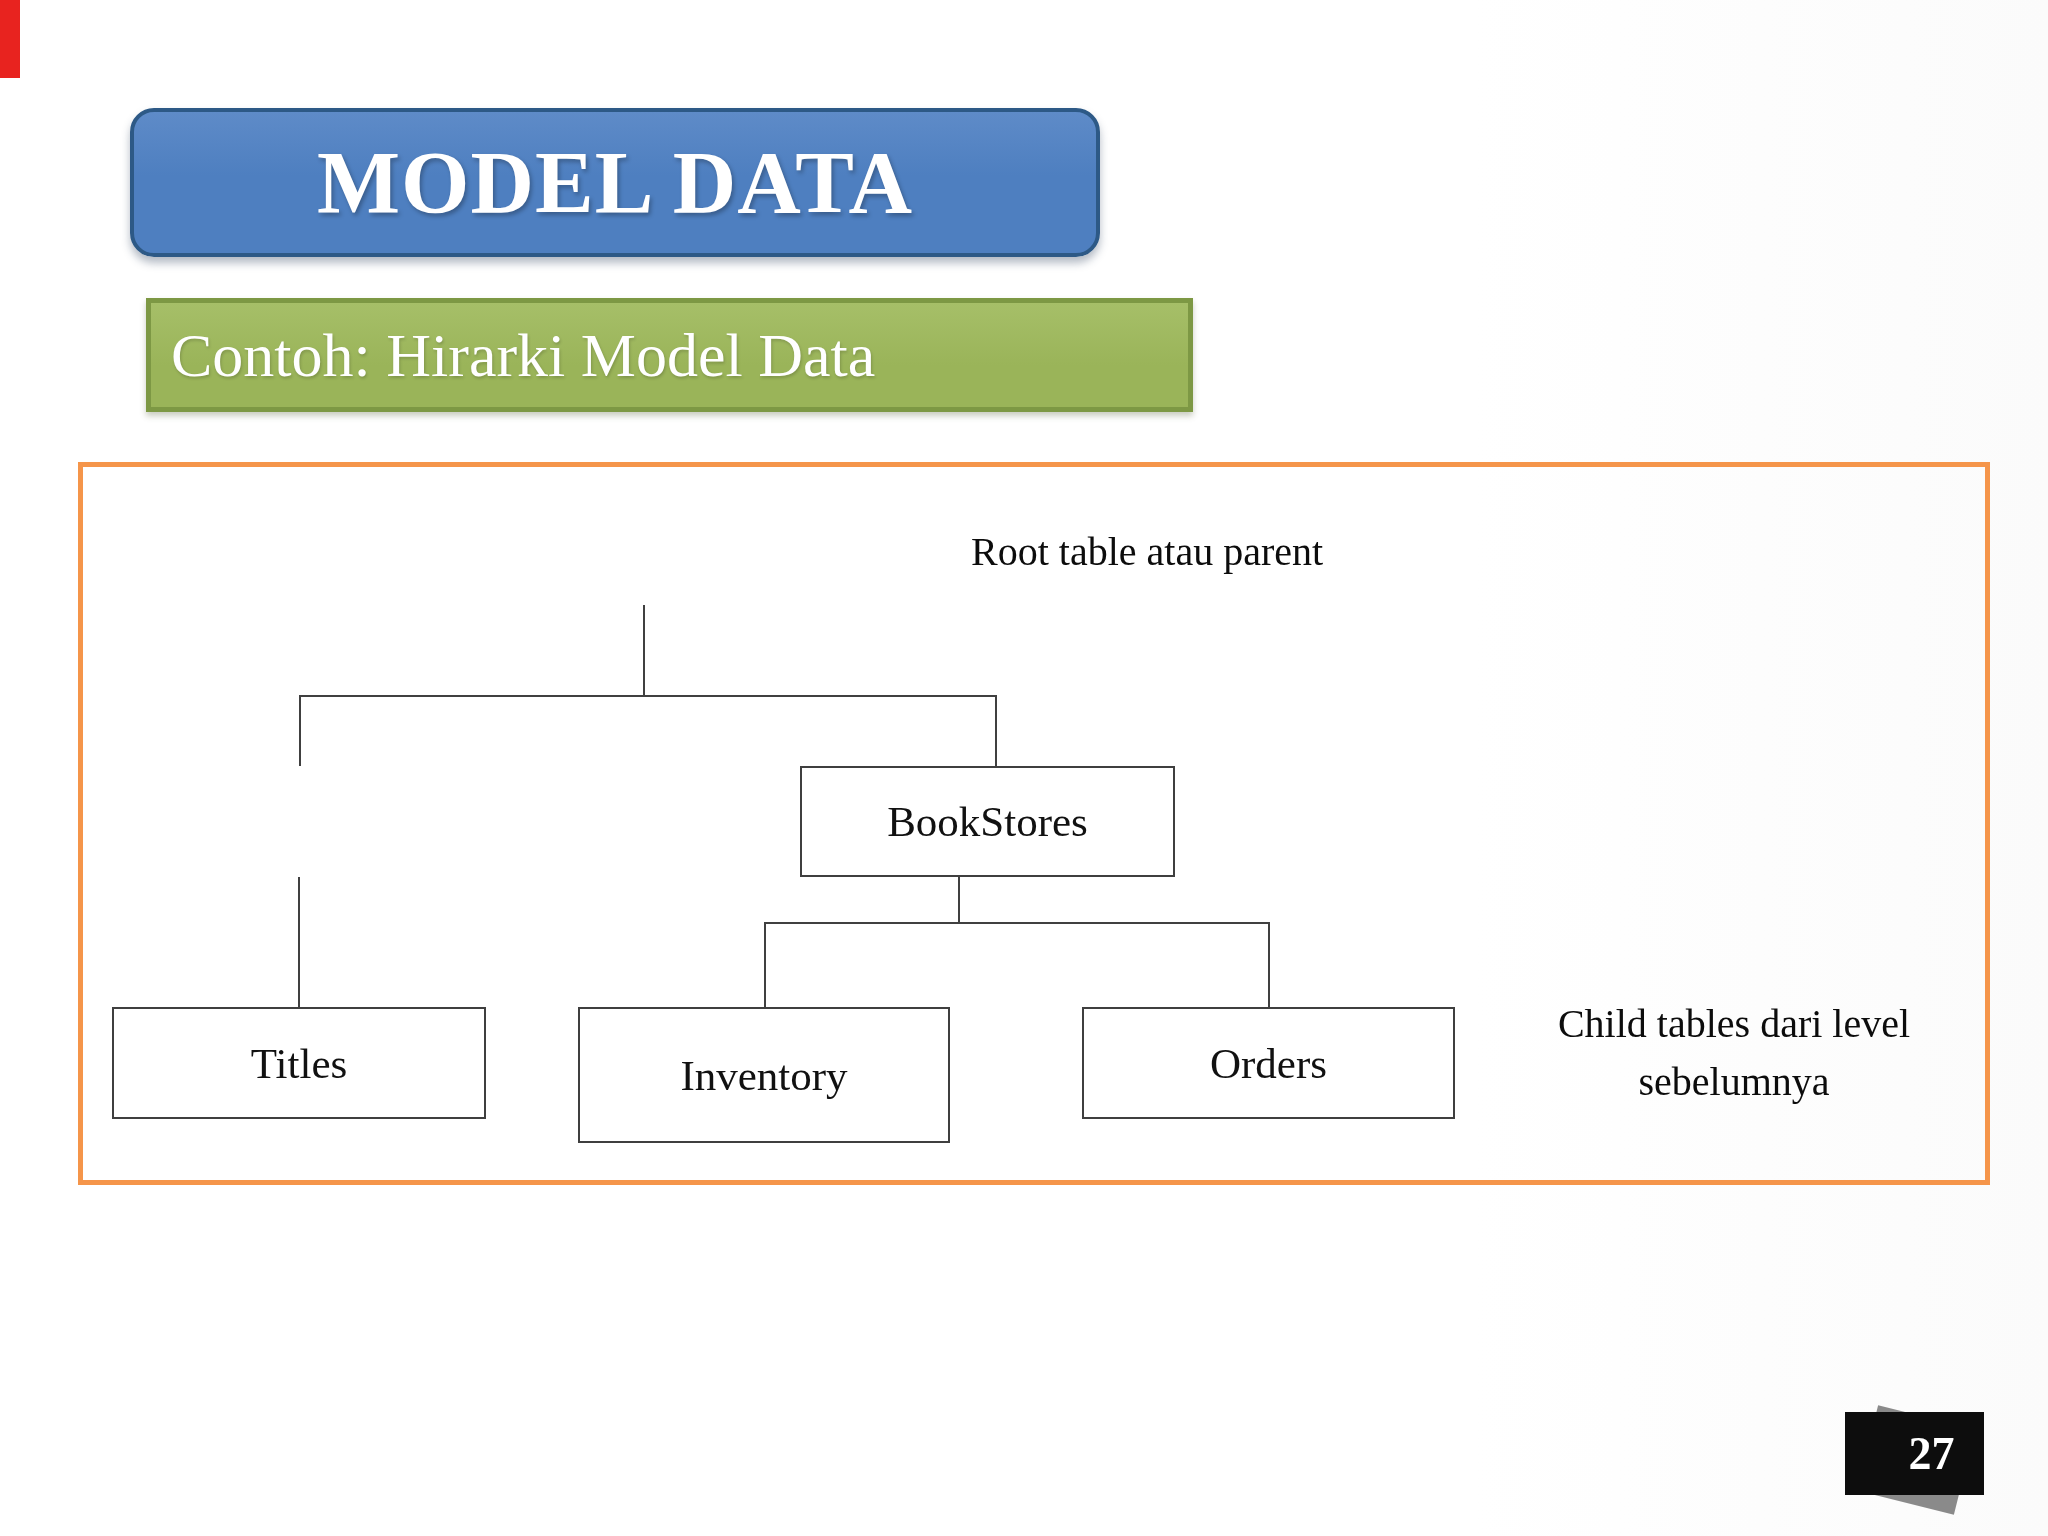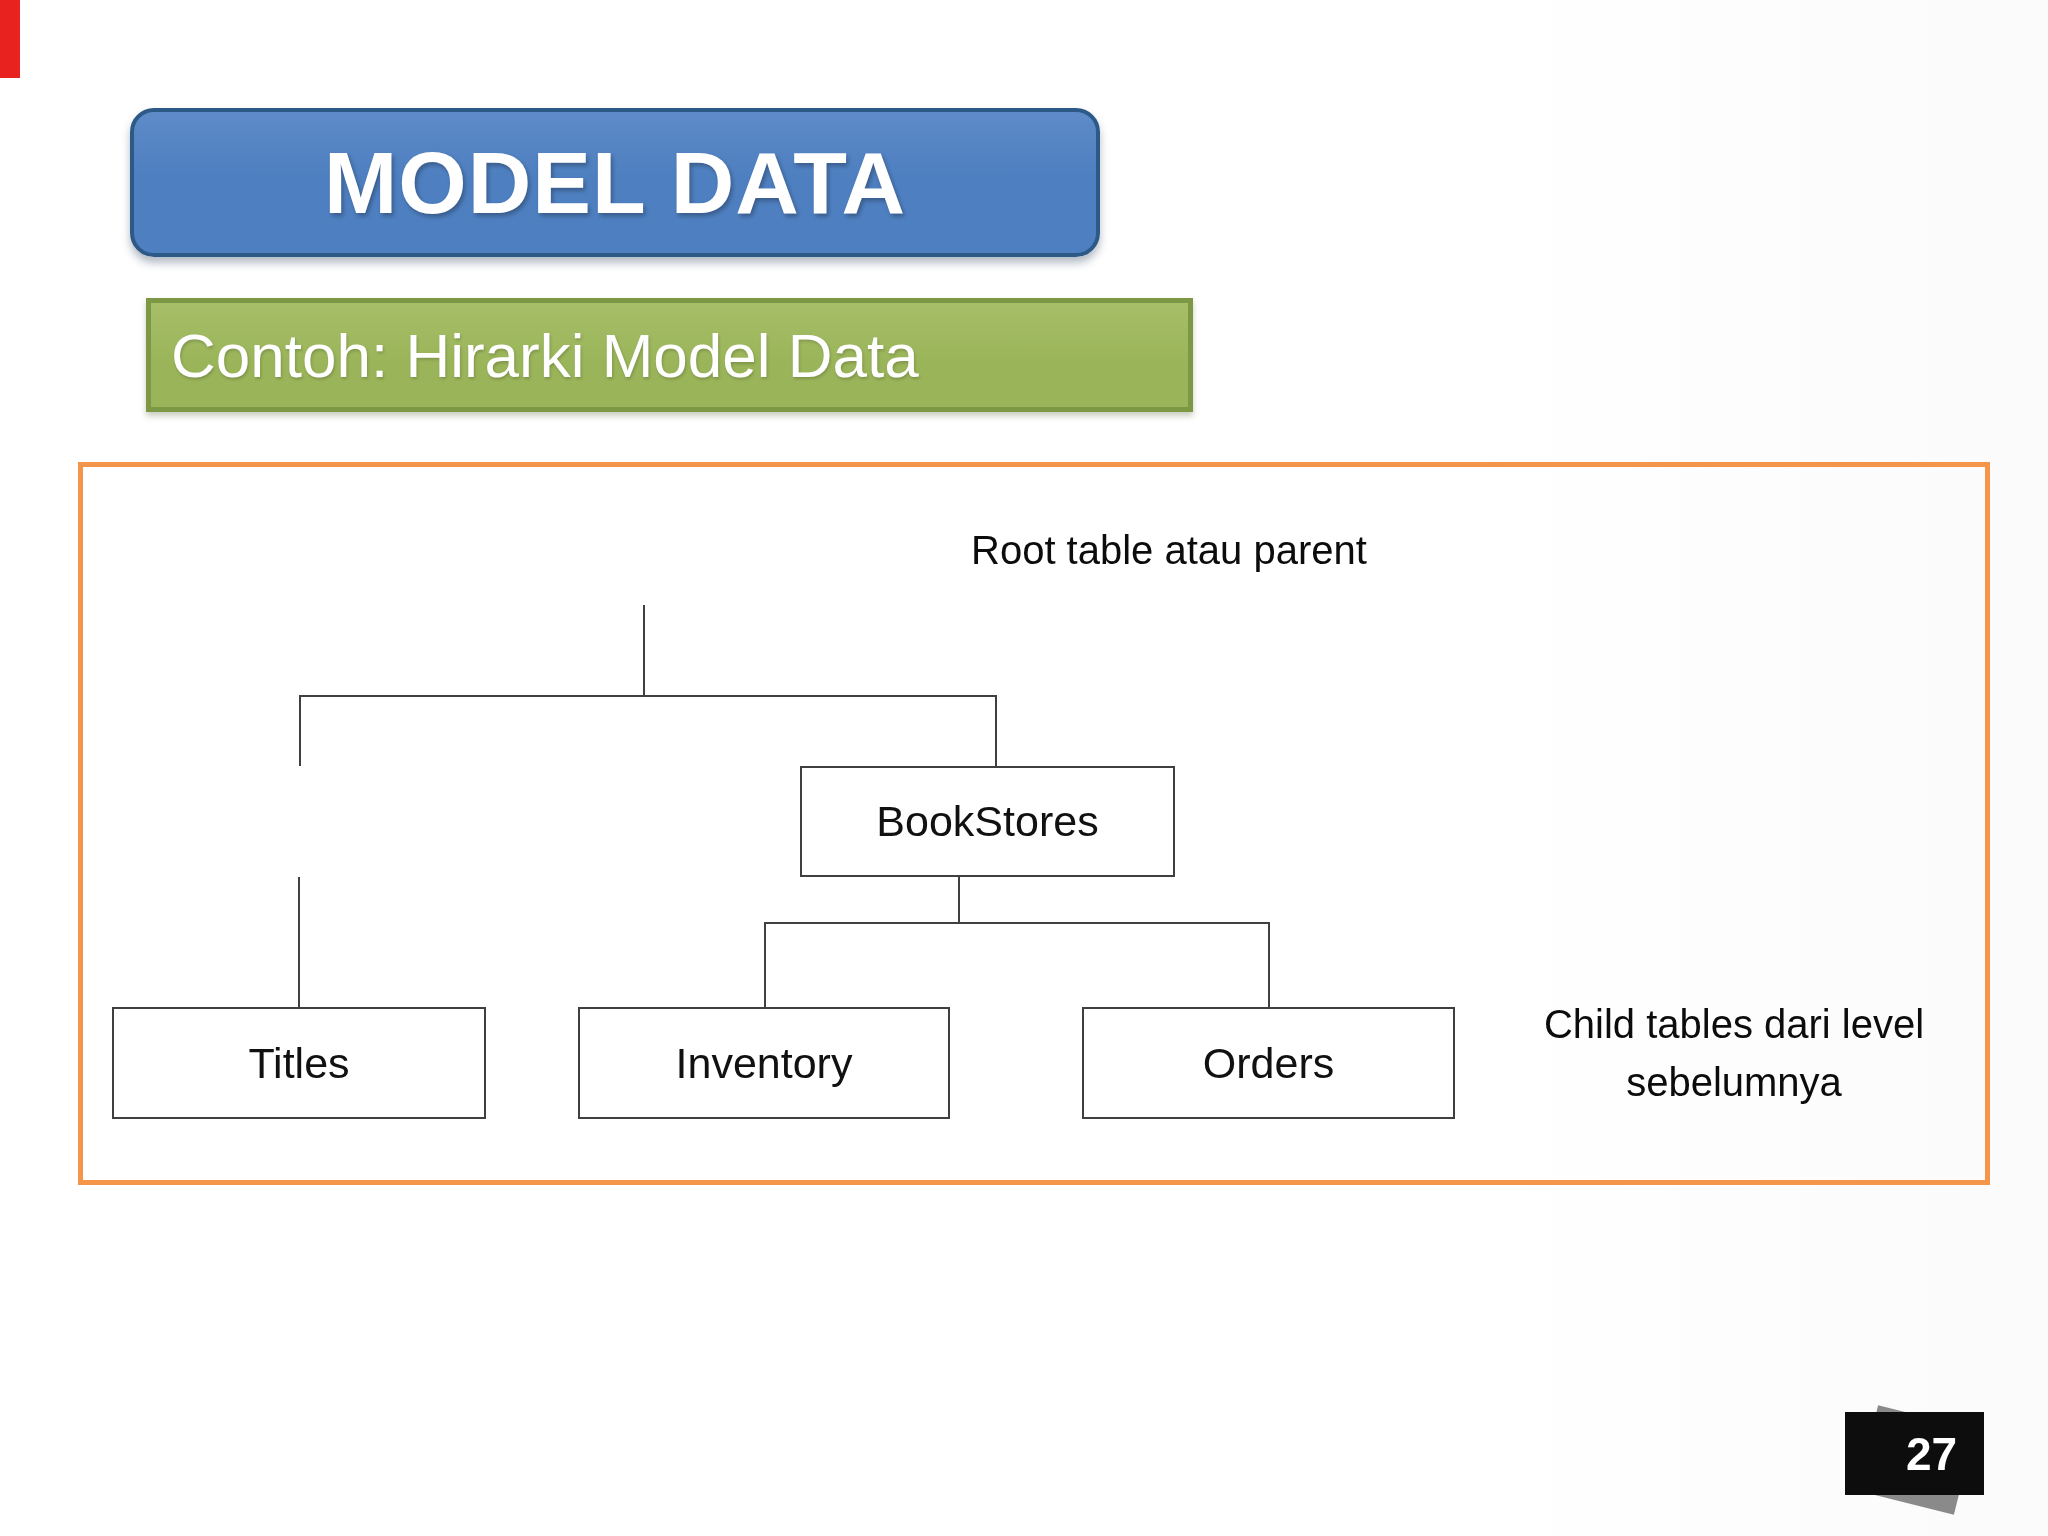--- a/index.html
+++ b/index.html
@@ -5,21 +5,21 @@
   :root{
     --title_fill:#4e7fc0; --title_fill_light:#5e8bc8; --title_border:#2d5986;
     --subtitle_fill:#9ab459; --subtitle_fill_light:#a6bf68; --subtitle_border:#7d9844;
     --frame_border:#f5954a; --connector:#404040; --node_border:#3f3f3f;
     --page_box:#0d0d0d; --page_shadow:#8a8a8a; --red_mark:#e8231f;
   }
   html,body{margin:0;padding:0;background:#ffffff;}
   .slide{
     position:relative; width:2048px; height:1536px; overflow:hidden;
     background:linear-gradient(90deg,#ffffff 0%,#ffffff 72%,#fbfbfb 100%);
-    font-family:Liberation Sans, sans-serif;
+    font-family:Liberation Serif, serif;
   }
   .red-mark{position:absolute;left:0;top:0;width:20px;height:78px;background:var(--red_mark);}
   .title-box{
     position:absolute;left:130px;top:108px;width:970px;height:149px;
     background:linear-gradient(180deg,var(--title_fill_light) 0%,var(--title_fill) 45%,var(--title_fill) 100%);
     border:4px solid var(--title_border);border-radius:24px;
     box-shadow:0 6px 9px rgba(40,60,90,.35);
     display:flex;align-items:center;justify-content:center;box-sizing:border-box;
   }
   .title-box span{
@@ -43,21 +43,21 @@
   }
   .node{
     position:absolute;background:#ffffff;border:2px solid var(--node_border);
     display:flex;align-items:center;justify-content:center;box-sizing:border-box;
     color:#111;font-size:43px;
   }
   .node.publishers{left:461px;top:493px;width:368px;height:112px;}
   .node.authors{left:112px;top:766px;width:374px;height:111px;}
   .node.bookstores{left:800px;top:766px;width:375px;height:111px;}
   .node.titles{left:112px;top:1007px;width:374px;height:112px;}
-  .node.inventory{left:578px;top:1007px;width:372px;height:112px;}
+  .node.inventory{left:578px;top:1007px;width:372px;height:136px;}
   .node.orders{left:1082px;top:1007px;width:373px;height:112px;}
   .line{position:absolute;background:var(--connector);}
   .c1{left:643px;top:605px;width:2px;height:92px;}
   .c2{left:299px;top:695px;width:698px;height:2px;}
   .c3{left:299px;top:695px;width:2px;height:71px;}
   .c4{left:995px;top:695px;width:2px;height:71px;}
   .c5{left:298px;top:877px;width:2px;height:130px;}
   .c6{left:958px;top:877px;width:2px;height:47px;}
   .c7{left:764px;top:922px;width:506px;height:2px;}
   .c8{left:764px;top:922px;width:2px;height:85px;}

